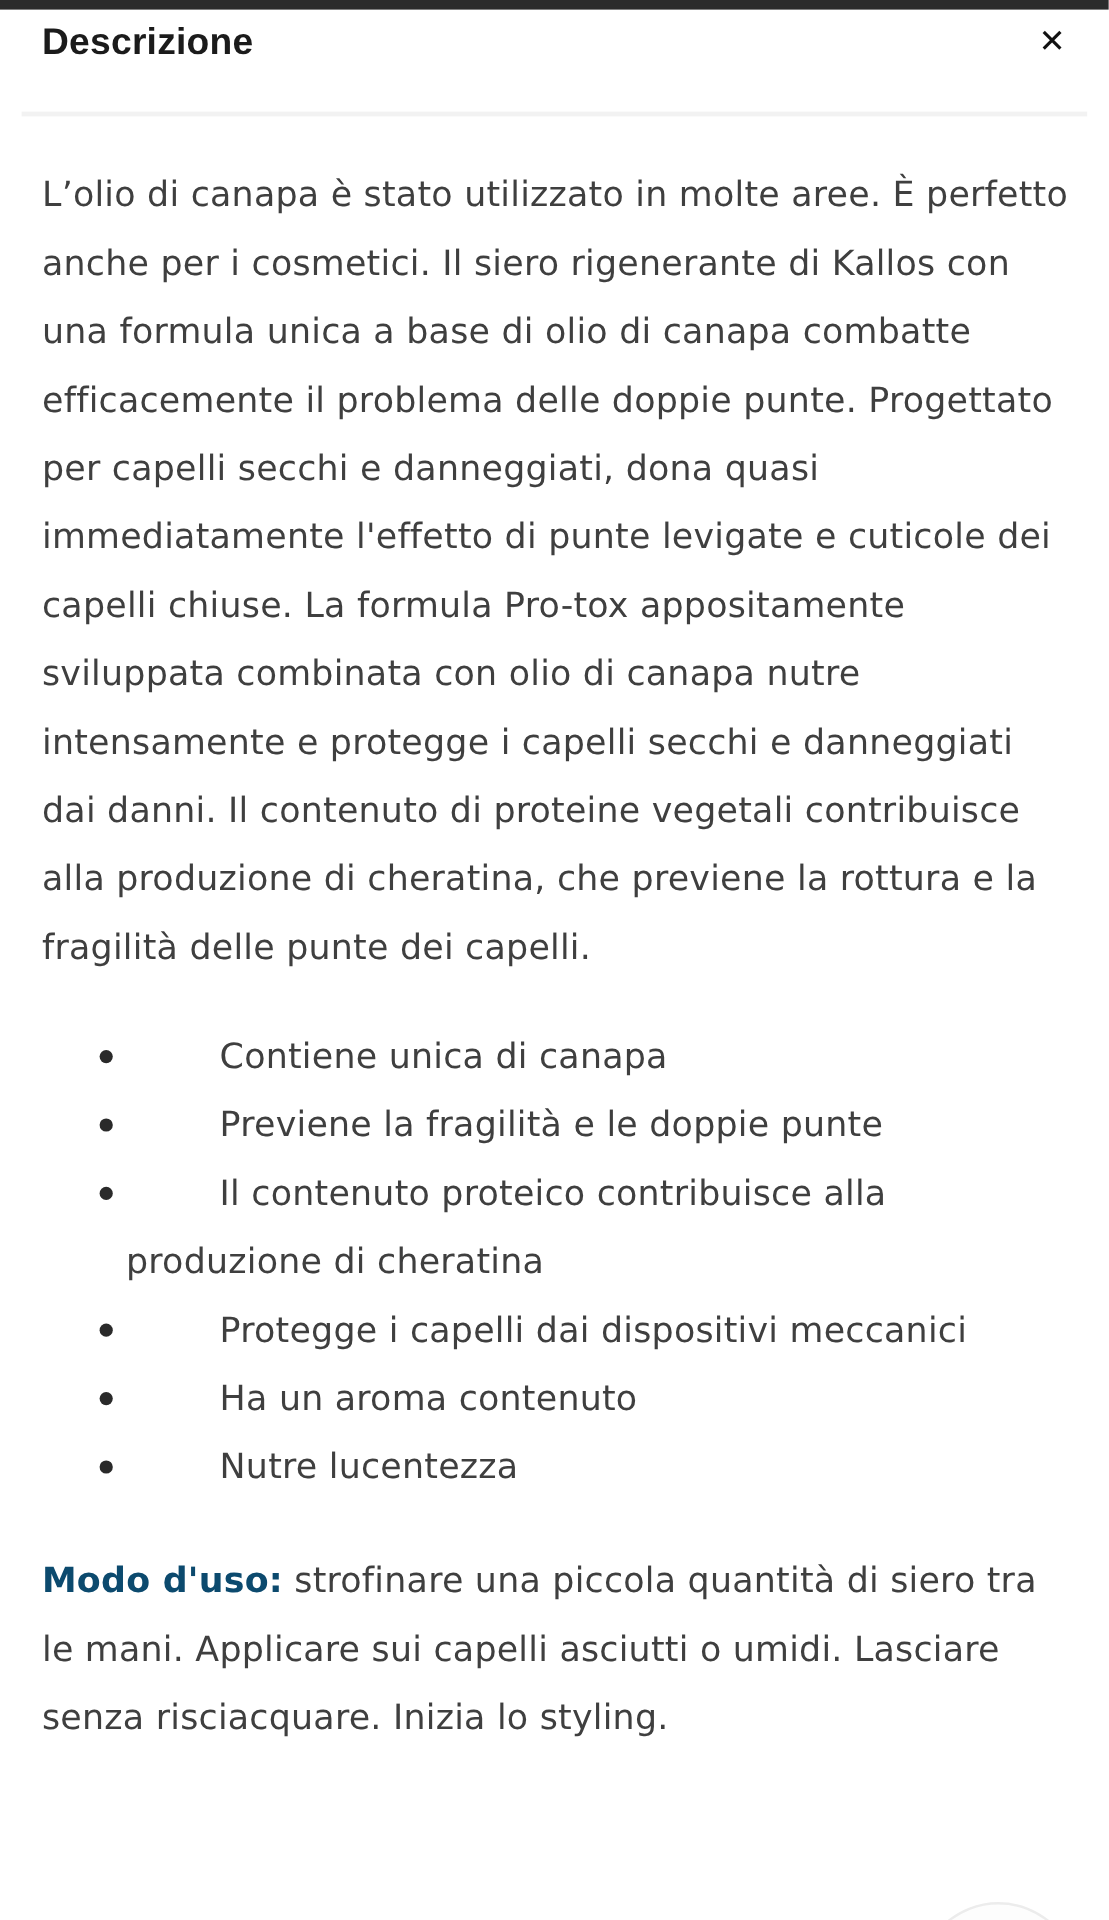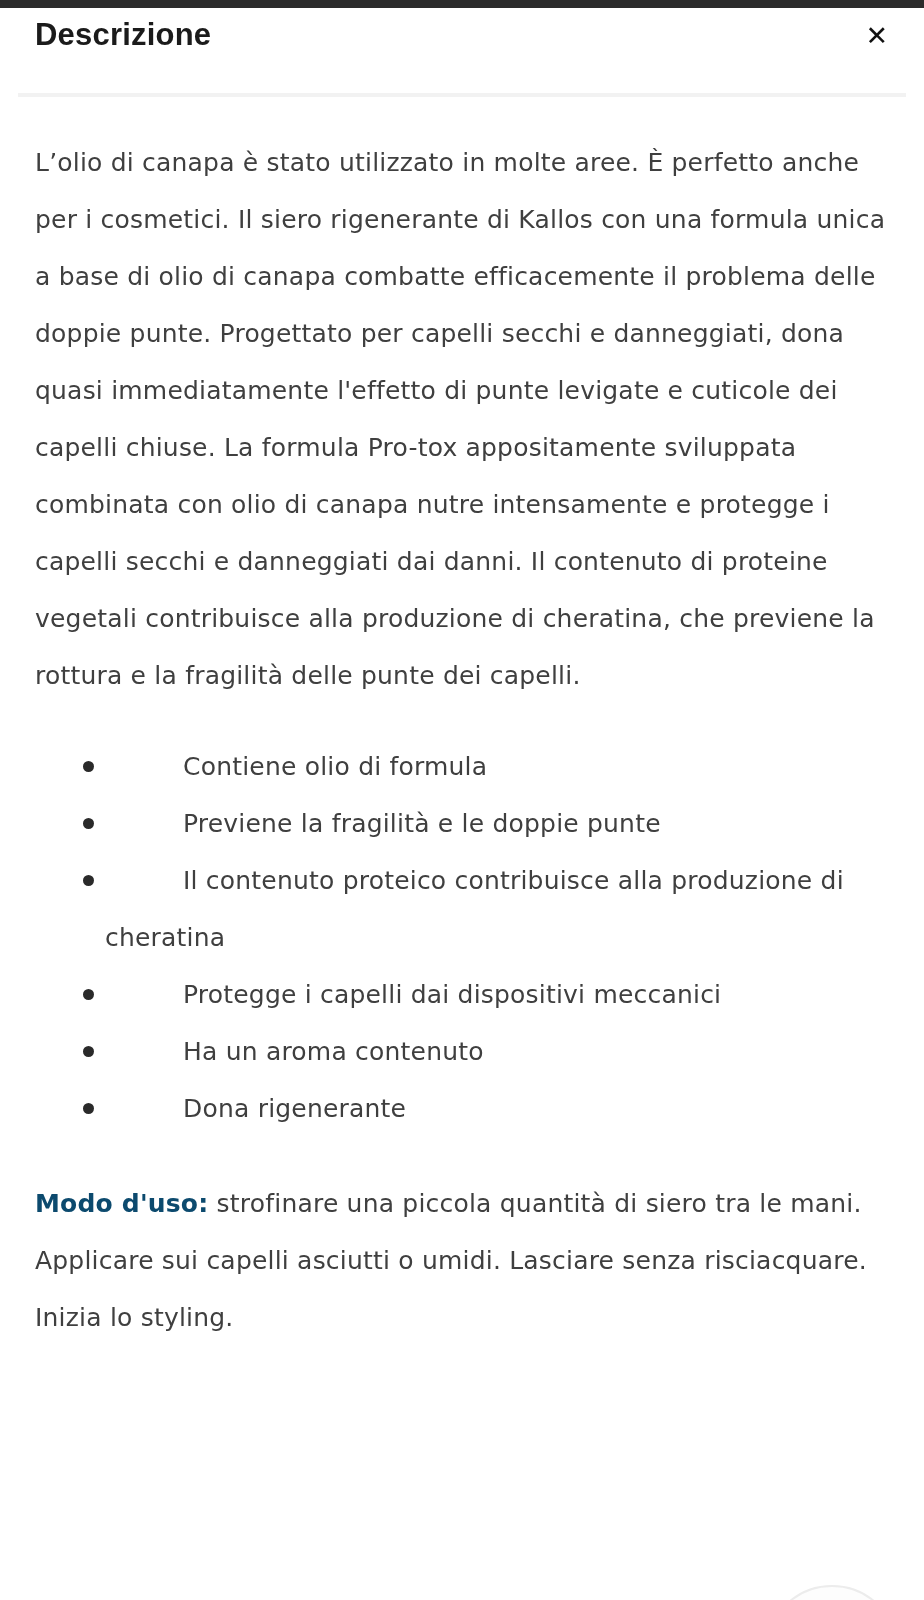--- a/index.html
+++ b/index.html
@@ -16,21 +16,21 @@
     -webkit-font-smoothing: antialiased;
   }
   .top-bar {
     width: 100%;
     height: 8px;
     background: #2b2b2b;
   }
   .modal-header {
     display: flex;
     justify-content: space-between;
-    align-items: center;
+    align-items: flex-start;
     padding: 6px 30px 0 35px;
   }
   .modal-title {
     font-family: "Liberation Sans", sans-serif;
     font-size: 31px;
     font-weight: 700;
     color: #1b1b1b;
     letter-spacing: 0.2px;
     line-height: 42px;
   }
@@ -50,21 +50,21 @@
   }
   .divider {
     height: 4px;
     background: #f2f2f2;
     margin: 37px 18px 0 18px;
     border: none;
   }
   .content {
     padding: 0 34px 0 35px;
     color: #3f3f3f;
-    font-size: 25px;
+    font-size: 29px;
     line-height: 57px;
     letter-spacing: 0.2px;
   }
   .description-paragraph {
     margin: 37px 0 0 0;
   }
   .bullet-list {
     list-style: none;
     margin: 34px 0 0 0;
     padding: 0;
@@ -119,41 +119,41 @@
 
 <hr class="divider">
 
 <div class="content">
 
   <p class="description-paragraph">L’olio di canapa è stato utilizzato in molte aree. È perfetto anche per i cosmetici. Il siero rigenerante di Kallos con una formula unica a base di olio di canapa combatte efficacemente il problema delle doppie punte. Progettato per capelli secchi e danneggiati, dona quasi immediatamente l'effetto di punte levigate e cuticole dei capelli chiuse. La formula Pro-tox appositamente sviluppata combinata con olio di canapa nutre intensamente e protegge i capelli secchi e danneggiati dai danni. Il contenuto di proteine vegetali contribuisce alla produzione di cheratina, che previene la rottura e la fragilità delle punte dei capelli.</p>
 
   <ul class="bullet-list">
     <li class="bullet-item">
       <span class="bullet-dot"></span>
-      <span class="li-text">Contiene olio di formula</span>
+      <span class="li-text">Contiene unica di canapa</span>
     </li>
     <li class="bullet-item">
       <span class="bullet-dot"></span>
       <span class="li-text">Previene la fragilità e le doppie punte</span>
     </li>
     <li class="bullet-item">
       <span class="bullet-dot"></span>
       <span class="li-text">Il contenuto proteico contribuisce alla produzione di cheratina</span>
     </li>
     <li class="bullet-item">
       <span class="bullet-dot"></span>
       <span class="li-text">Protegge i capelli dai dispositivi meccanici</span>
     </li>
     <li class="bullet-item">
       <span class="bullet-dot"></span>
       <span class="li-text">Ha un aroma contenuto</span>
     </li>
     <li class="bullet-item">
       <span class="bullet-dot"></span>
-      <span class="li-text">Dona rigenerante</span>
+      <span class="li-text">Nutre lucentezza</span>
     </li>
   </ul>
 
   <p class="usage-paragraph"><span class="usage-label">Modo d'uso:</span><span> strofinare una piccola quantità di siero tra le mani. Applicare sui capelli asciutti o umidi. Lasciare senza risciacquare. Inizia lo styling.</span></p>
 
 </div>
 
 <div class="floating-button-partial"></div>
 
 </body></html>

